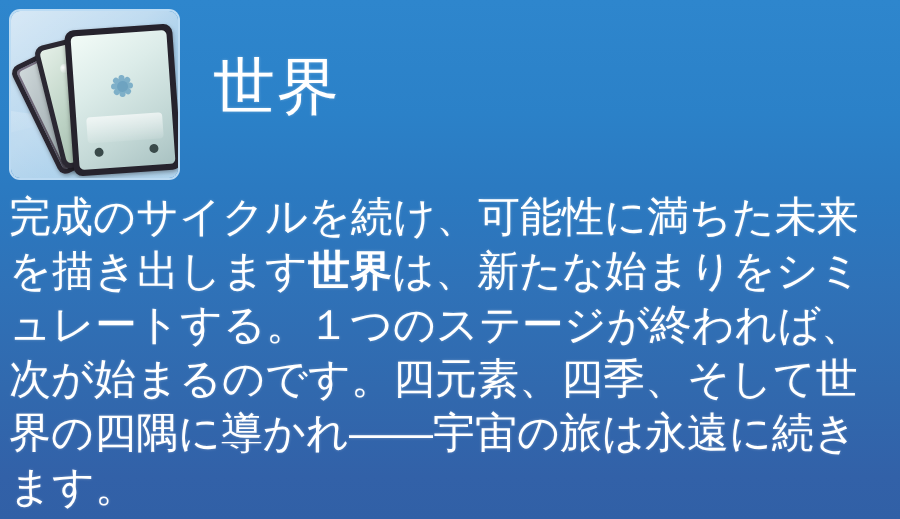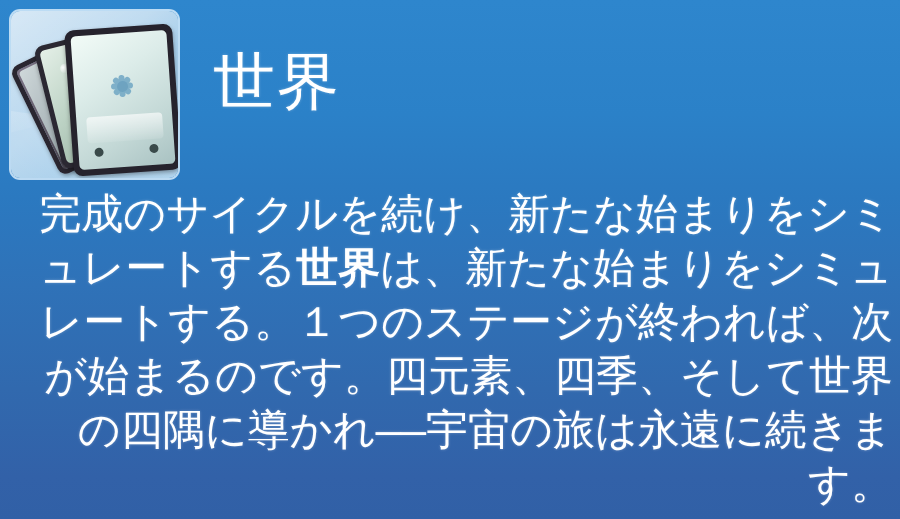--- a/index.html
+++ b/index.html
@@ -13,22 +13,21 @@
     height: 519px;
     overflow: hidden;
     background: linear-gradient(to bottom,
         #2e86cd 0%,
         #2b81c8 22%,
         #2b79c0 38%,
         #2f72b8 55%,
         #3169ae 75%,
         #3261a8 92%,
         #3160a6 100%);
-    font-family: Liberation Mono, monospace;
-    text-align: right;
+    font-family: Liberation Sans, sans-serif;
     -webkit-font-smoothing: antialiased;
   }
 
   
   #header {
     position: absolute;
     left: 0;
     top: 0;
     width: 900px;
     height: 190px;
@@ -232,16 +231,16 @@
           <div class="pip" style="left:16px;"></div>
           <div class="pip" style="right:16px;"></div>
         </div>
       </div>
     </div>
 
     <div id="title">世界</div>
   </div>
 
   <div id="description">
-    <span>完成のサイクルを続け、新たな始まりをシミュレートする</span><b>世界</b><span>は、新たな始まりをシミュレートする。１つのステージが終われば、次が始まるのです。四元素、四季、そして世界の四隅に導かれ――宇宙の旅は永遠に続きます。</span>
+    <span>完成のサイクルを続け、可能性に満ちた未来を描き出します</span><b>世界</b><span>は、新たな始まりをシミュレートする。１つのステージが終われば、次が始まるのです。四元素、四季、そして世界の四隅に導かれ――宇宙の旅は永遠に続きます。</span>
   </div>
 
 </div>
 
 </body></html>

